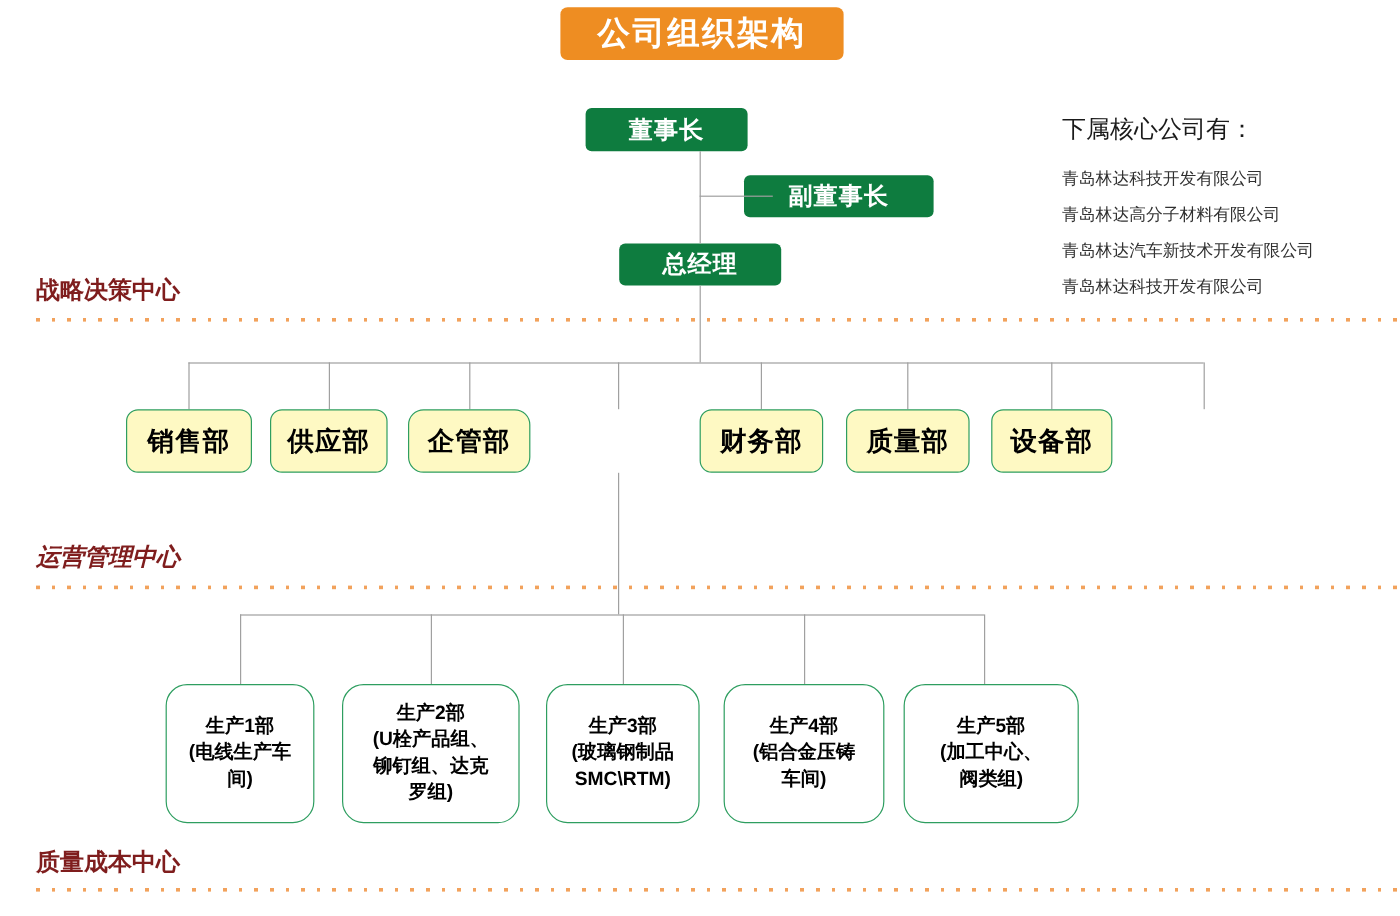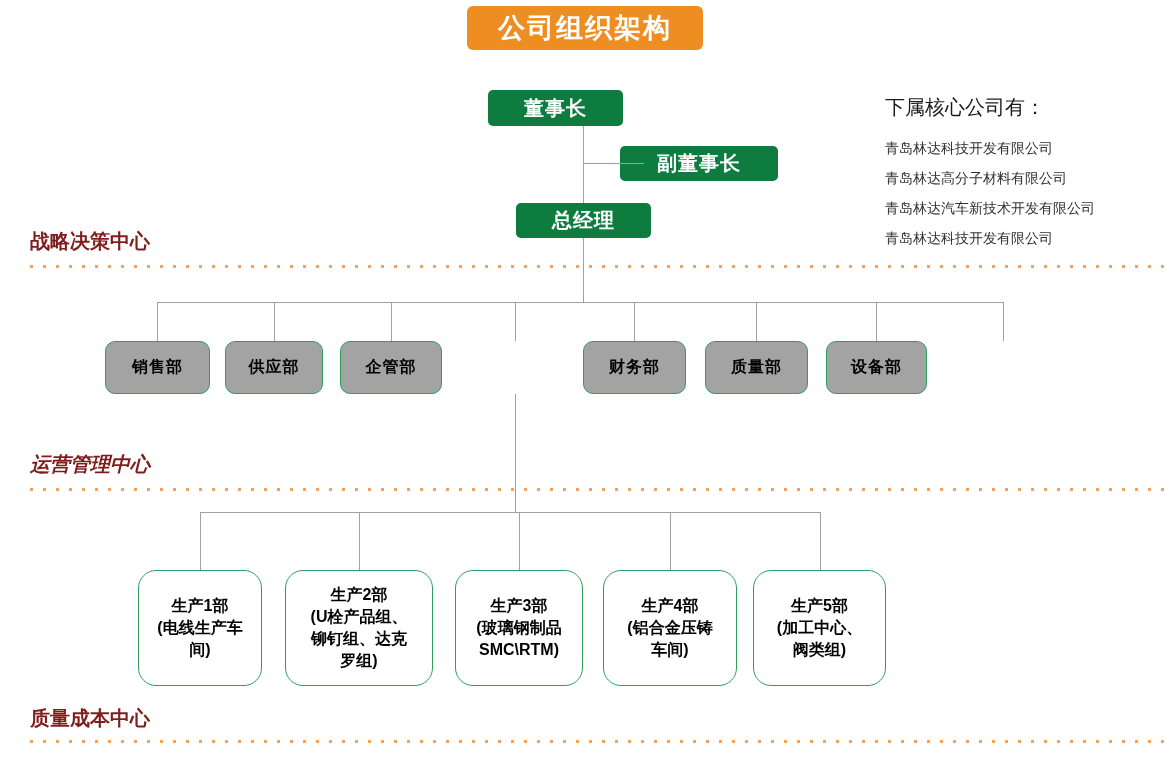--- a/index.html
+++ b/index.html
@@ -44,23 +44,23 @@
     background-image: repeating-linear-gradient(to right, #F2A25C 0 3px, transparent 3px 13px);
   }
 
   
   .vline, .hline { position: absolute; background: #A0A0A0; }
   .vline { width: 1px; }
   .hline { height: 1px; }
 
   
   .dept {
-    position: absolute; top: 341px; height: 53px; background: #a3a3a3;
+    position: absolute; top: 341px; height: 53px; background: #fef9c3;
     border: 1px solid #2E9E60; border-radius: 10px;
-    color: #000000; font-size: 16px; font-weight: bold; letter-spacing: 1px;
+    color: #000000; font-size: 22px; font-weight: bold; letter-spacing: 1px;
     display: flex; align-items: center; justify-content: center;
   }
 
   
   .prod {
     position: absolute; top: 570px; height: 116px; background: #ffffff;
     border: 1.5px solid #2E9E60; border-radius: 18px;
     color: #000000; font-size: 16px; font-weight: bold; line-height: 22px;
     display: flex; align-items: center; justify-content: center;
     text-align: center; white-space: pre-line;
@@ -110,35 +110,35 @@
   <div class="vline" style="left:515px; top:394px; height:118px;"></div>
   <div class="hline" style="left:200px; top:512px; width:620px;"></div>
   <div class="vline" style="left:200px; top:512px; height:58px;"></div>
   <div class="vline" style="left:359px; top:512px; height:58px;"></div>
   <div class="vline" style="left:519px; top:512px; height:58px;"></div>
   <div class="vline" style="left:670px; top:512px; height:58px;"></div>
   <div class="vline" style="left:820px; top:512px; height:58px;"></div>
 
   <div class="dept" style="left:105px; width:105px;">销售部</div>
   <div class="dept" style="left:225px; width:98px;">供应部</div>
-  <div class="dept" style="left:340px; width:102px;">企管部</div>
+  <div class="dept" style="left:340px; width:102px;border-radius:13px;">企管部</div>
   <div class="dept" style="left:583px; width:103px;">财务部</div>
   <div class="dept" style="left:705px; width:103px;">质量部</div>
   <div class="dept" style="left:826px; width:101px;">设备部</div>
 
   <div class="prod" style="left:138px; width:124px;">生产1部
 (电线生产车
 间)</div>
   <div class="prod" style="left:285px; width:148px;">生产2部
 (U栓产品组、
 铆钉组、达克
 罗组)</div>
   <div class="prod" style="left:455px; width:128px;">生产3部
 (玻璃钢制品
 SMC\RTM)</div>
   <div class="prod" style="left:603px; width:134px;">生产4部
 (铝合金压铸
 车间)</div>
-  <div class="prod" style="left:753px; width:133px;">生产5部
+  <div class="prod" style="left:753px; width:146px;">生产5部
 (加工中心、
 阀类组)</div>
 
 </div>
 
 </body></html>

